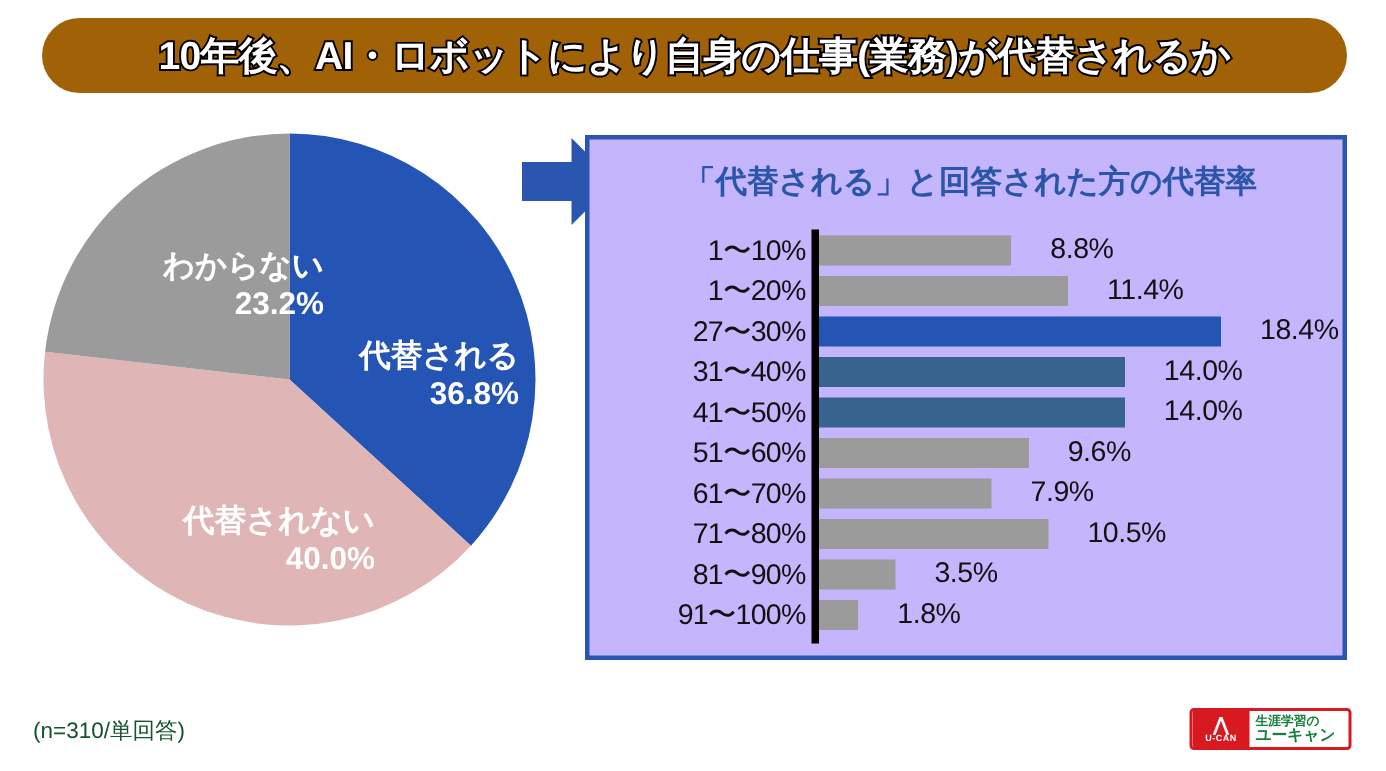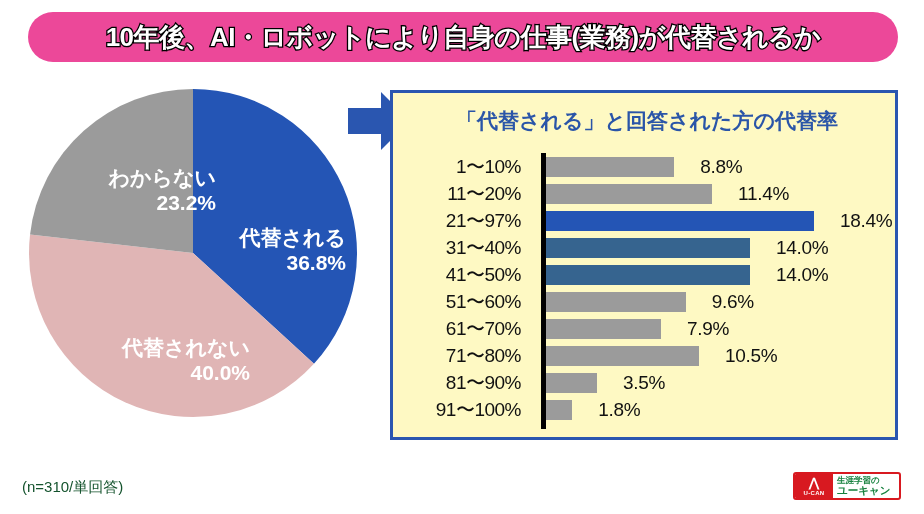--- a/index.html
+++ b/index.html
@@ -16,21 +16,21 @@
     color: #1a1a1a;
   }
 
   
   #header-banner {
     position: absolute;
     left: 28px;
     top: 12px;
     width: 870px;
     height: 50px;
-    background: #ec4899;
+    background: #a16207;
     border-radius: 25px;
   }
   #header-title {
     position: absolute;
     left: 0;
     top: 0;
     width: 870px;
     height: 50px;
     line-height: 50px;
     text-align: center;
@@ -82,21 +82,21 @@
   }
 
   
   #bar-panel {
     position: absolute;
     left: 390px;
     top: 90px;
     width: 508px;
     height: 350px;
     border: 3px solid #2a56b0;
-    background: #fef9c3;
+    background: #c4b5fd;
     box-sizing: border-box;
   }
   #panel-title {
     position: absolute;
     left: 0;
     top: 14px;
     width: 508px;
     text-align: center;
     font-size: 21px;
     font-weight: bold;
@@ -126,21 +126,21 @@
     height: 27px;
     display: flex;
     align-items: center;
   }
   .bar-cat {
     width: 148px;
     text-align: right;
     font-size: 19px;
     font-weight: normal;
     color: #111111;
-    padding-right: 20px;
+    padding-right: 4px;
     box-sizing: border-box;
     white-space: nowrap;
     letter-spacing: -0.5px;
   }
   .bar-body {
     display: flex;
     align-items: center;
     margin-left: 5px;
     gap: 24px;
   }
@@ -251,28 +251,28 @@
     <div id="axis-line"></div>
     <div id="bar-rows">
         <div class="bar-row" style="top: 2px;">
           <div class="bar-cat">1〜10%</div>
           <div class="bar-body">
             <div class="bar-fill" style="width: 128.174px; background: rgb(155, 155, 155);"></div>
             <div class="bar-val">8.8%</div>
           </div>
         </div>
         <div class="bar-row" style="top: 29px;">
-          <div class="bar-cat">11〜20%</div>
+          <div class="bar-cat">1〜20%</div>
           <div class="bar-body">
             <div class="bar-fill" style="width: 166.043px; background: rgb(155, 155, 155);"></div>
             <div class="bar-val">11.4%</div>
           </div>
         </div>
         <div class="bar-row" style="top: 56px;">
-          <div class="bar-cat">21〜97%</div>
+          <div class="bar-cat">27〜30%</div>
           <div class="bar-body">
             <div class="bar-fill" style="width: 268px; background: rgb(36, 85, 181);"></div>
             <div class="bar-val">18.4%</div>
           </div>
         </div>
         <div class="bar-row" style="top: 83px;">
           <div class="bar-cat">31〜40%</div>
           <div class="bar-body">
             <div class="bar-fill" style="width: 203.913px; background: rgb(54, 100, 143);"></div>
             <div class="bar-val">14.0%</div>

